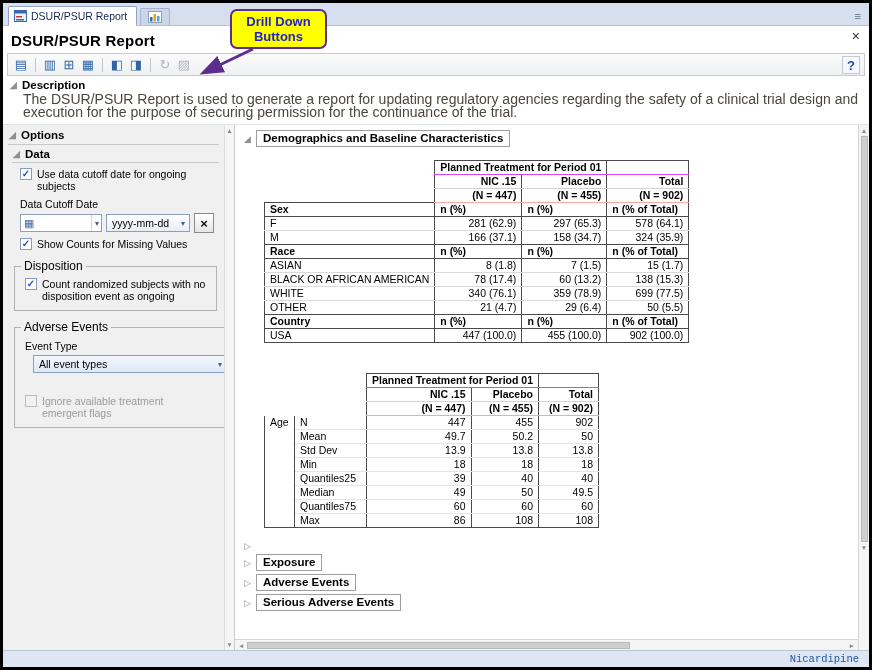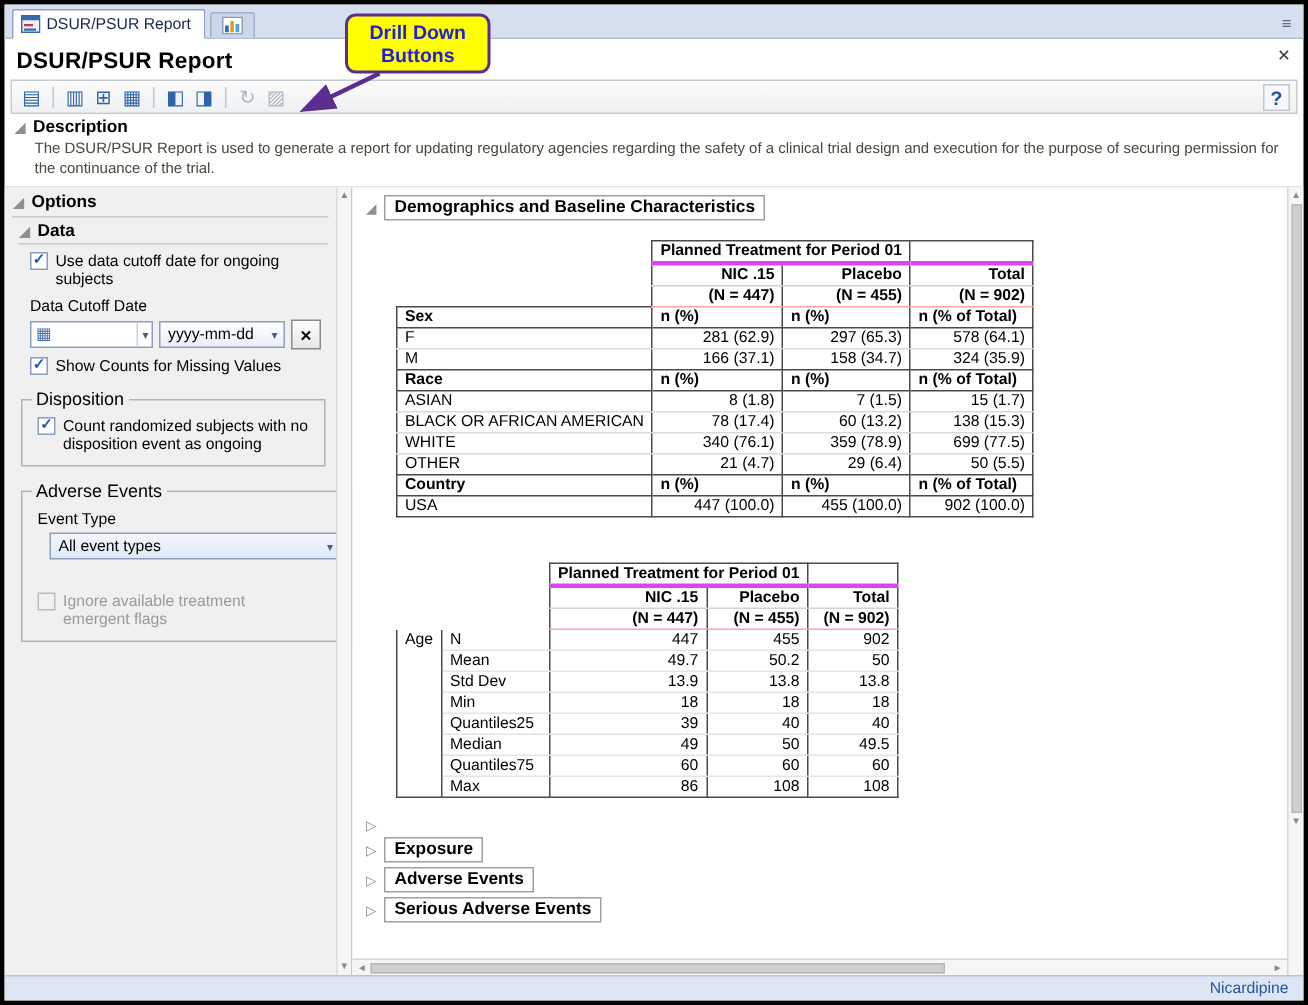--- a/index.html
+++ b/index.html
@@ -34,21 +34,21 @@
   .tsep { width:1px; height:14px; background:#c3c7cd; margin:0 4px; }
   .help-btn { margin-left:auto; width:18px; height:18px; text-align:center; line-height:18px;
               font-weight:bold; font-size:13px; color:#1d4fa0; border:1px solid #c0c8d4; background:#f6f8fb; }
 
   
   .sec-header { display:flex; align-items:center; gap:4px; font-weight:bold; font-size:11.5px; color:#000; }
   .disc { color:#8f8f8f; font-size:9px; width:9px; text-align:center; flex:none; line-height:10px; }
 
   
   .desc-block { padding:1px 6px 3px; flex:none; }
-  .desc-text { margin:2px 0 2px 14px; font-size:10px; line-height:13px; color:#4c473c; max-width:846px; }
+  .desc-text { margin:2px 0 2px 14px; font-size:14px; line-height:13px; color:#4c473c; max-width:846px; }
 
   
   .split { flex:1; display:flex; min-height:0; border-top:1px solid #e3e3e3; }
 
   
   .opt-panel { width:221px; background:#f0f0f0; padding:3px 5px; font-size:10.5px; flex:none; }
   .opt-header { border-bottom:1px solid #c9c9c9; padding:1px 0 3px; }
   .data-header { border-bottom:1px solid #c9c9c9; padding:3px 0 2px; margin-left:4px; }
   .cb-row { display:flex; gap:5px; margin:5px 2px 4px 12px; line-height:12px; color:#000; align-items:flex-start; }
   .cb { width:12px; height:12px; border:1px solid #8a9cc0; background:#fff; flex:none;
@@ -94,36 +94,36 @@
   .report-content { position:absolute; inset:0 0 11px 0; padding:5px 4px 0 8px; overflow:hidden; }
   .sec-title-box { border:1px solid #9f9f9f; background:#fff; font-weight:bold; font-size:11.5px;
                    line-height:15px; padding:0 6px; white-space:nowrap; }
   .sec-row { display:flex; align-items:center; gap:4px; margin:0 0 3px; }
 
   table.rpt { border-collapse:collapse; background:#fff; color:#000; table-layout:fixed; margin-left:21px; }
   table.rpt td { font-size:10.5px; padding:0 5px; height:13px; line-height:13px; white-space:nowrap;
                  overflow:hidden; border-left:1px solid #4a4a4a; border-right:1px solid #4a4a4a; }
   table.rpt td.blank { border:none; }
   .L { text-align:left; } .R { text-align:right; } .B { font-weight:bold; }
-  tr.h0 td:not(.blank) { border-top:1px solid #4a4a4a; border-bottom:3px solid #d946ef; }
+  tr.h0 td:not(.blank) { border-top:1px solid #4a4a4a; border-bottom:1px solid #d946ef; }
   tr.h1 td:not(.blank) { border-bottom:1px solid #d2d2d2; }
   tr.h2 td:not(.blank) { border-bottom:1px solid #fca5a5; }
   tr.cat td { border-top:1px solid #4a4a4a; border-bottom:1px solid #4a4a4a; }
   tr.data td { border-bottom:1px solid #dadada; }
   tr.data.grp-end td { border-bottom:1px solid #4a4a4a; }
   tr.data2 td { border-bottom:1px solid #e4e4e4; }
   tr.data2.grp-end td { border-bottom:1px solid #4a4a4a; }
   td.agecell { vertical-align:top; border-bottom:1px solid #4a4a4a !important; }
   #demo-table { margin-top:13px; }
   #age-table { margin-top:30px; }
   #collapsed-sections { margin-top:13px; margin-left:0; }
 
   
   .statusbar { height:17px; background:#dde6f2; border-top:1px solid #b9c5d7; display:flex;
-               align-items:center; justify-content:flex-end; padding:0 10px; font-size:10.5px; flex:none; }
+               align-items:center; justify-content:flex-end; padding:0 10px; font-size:10.5px; flex:none;font-family:Liberation Mono, monospace; }
   .status-link { color:#2456a4; cursor:pointer; }
 
   
   .callout { position:absolute; left:227px; top:6px; width:97px; padding:3px 6px; background:#ffff00;
              border:2px solid #5b2d8e; border-radius:7px; text-align:center; font-weight:bold;
              font-size:13px; line-height:15px; color:#2222cc; z-index:20; }
   .callout-arrow { position:absolute; left:190px; top:44px; z-index:20; }
 </style>
 </head>
 <body>

